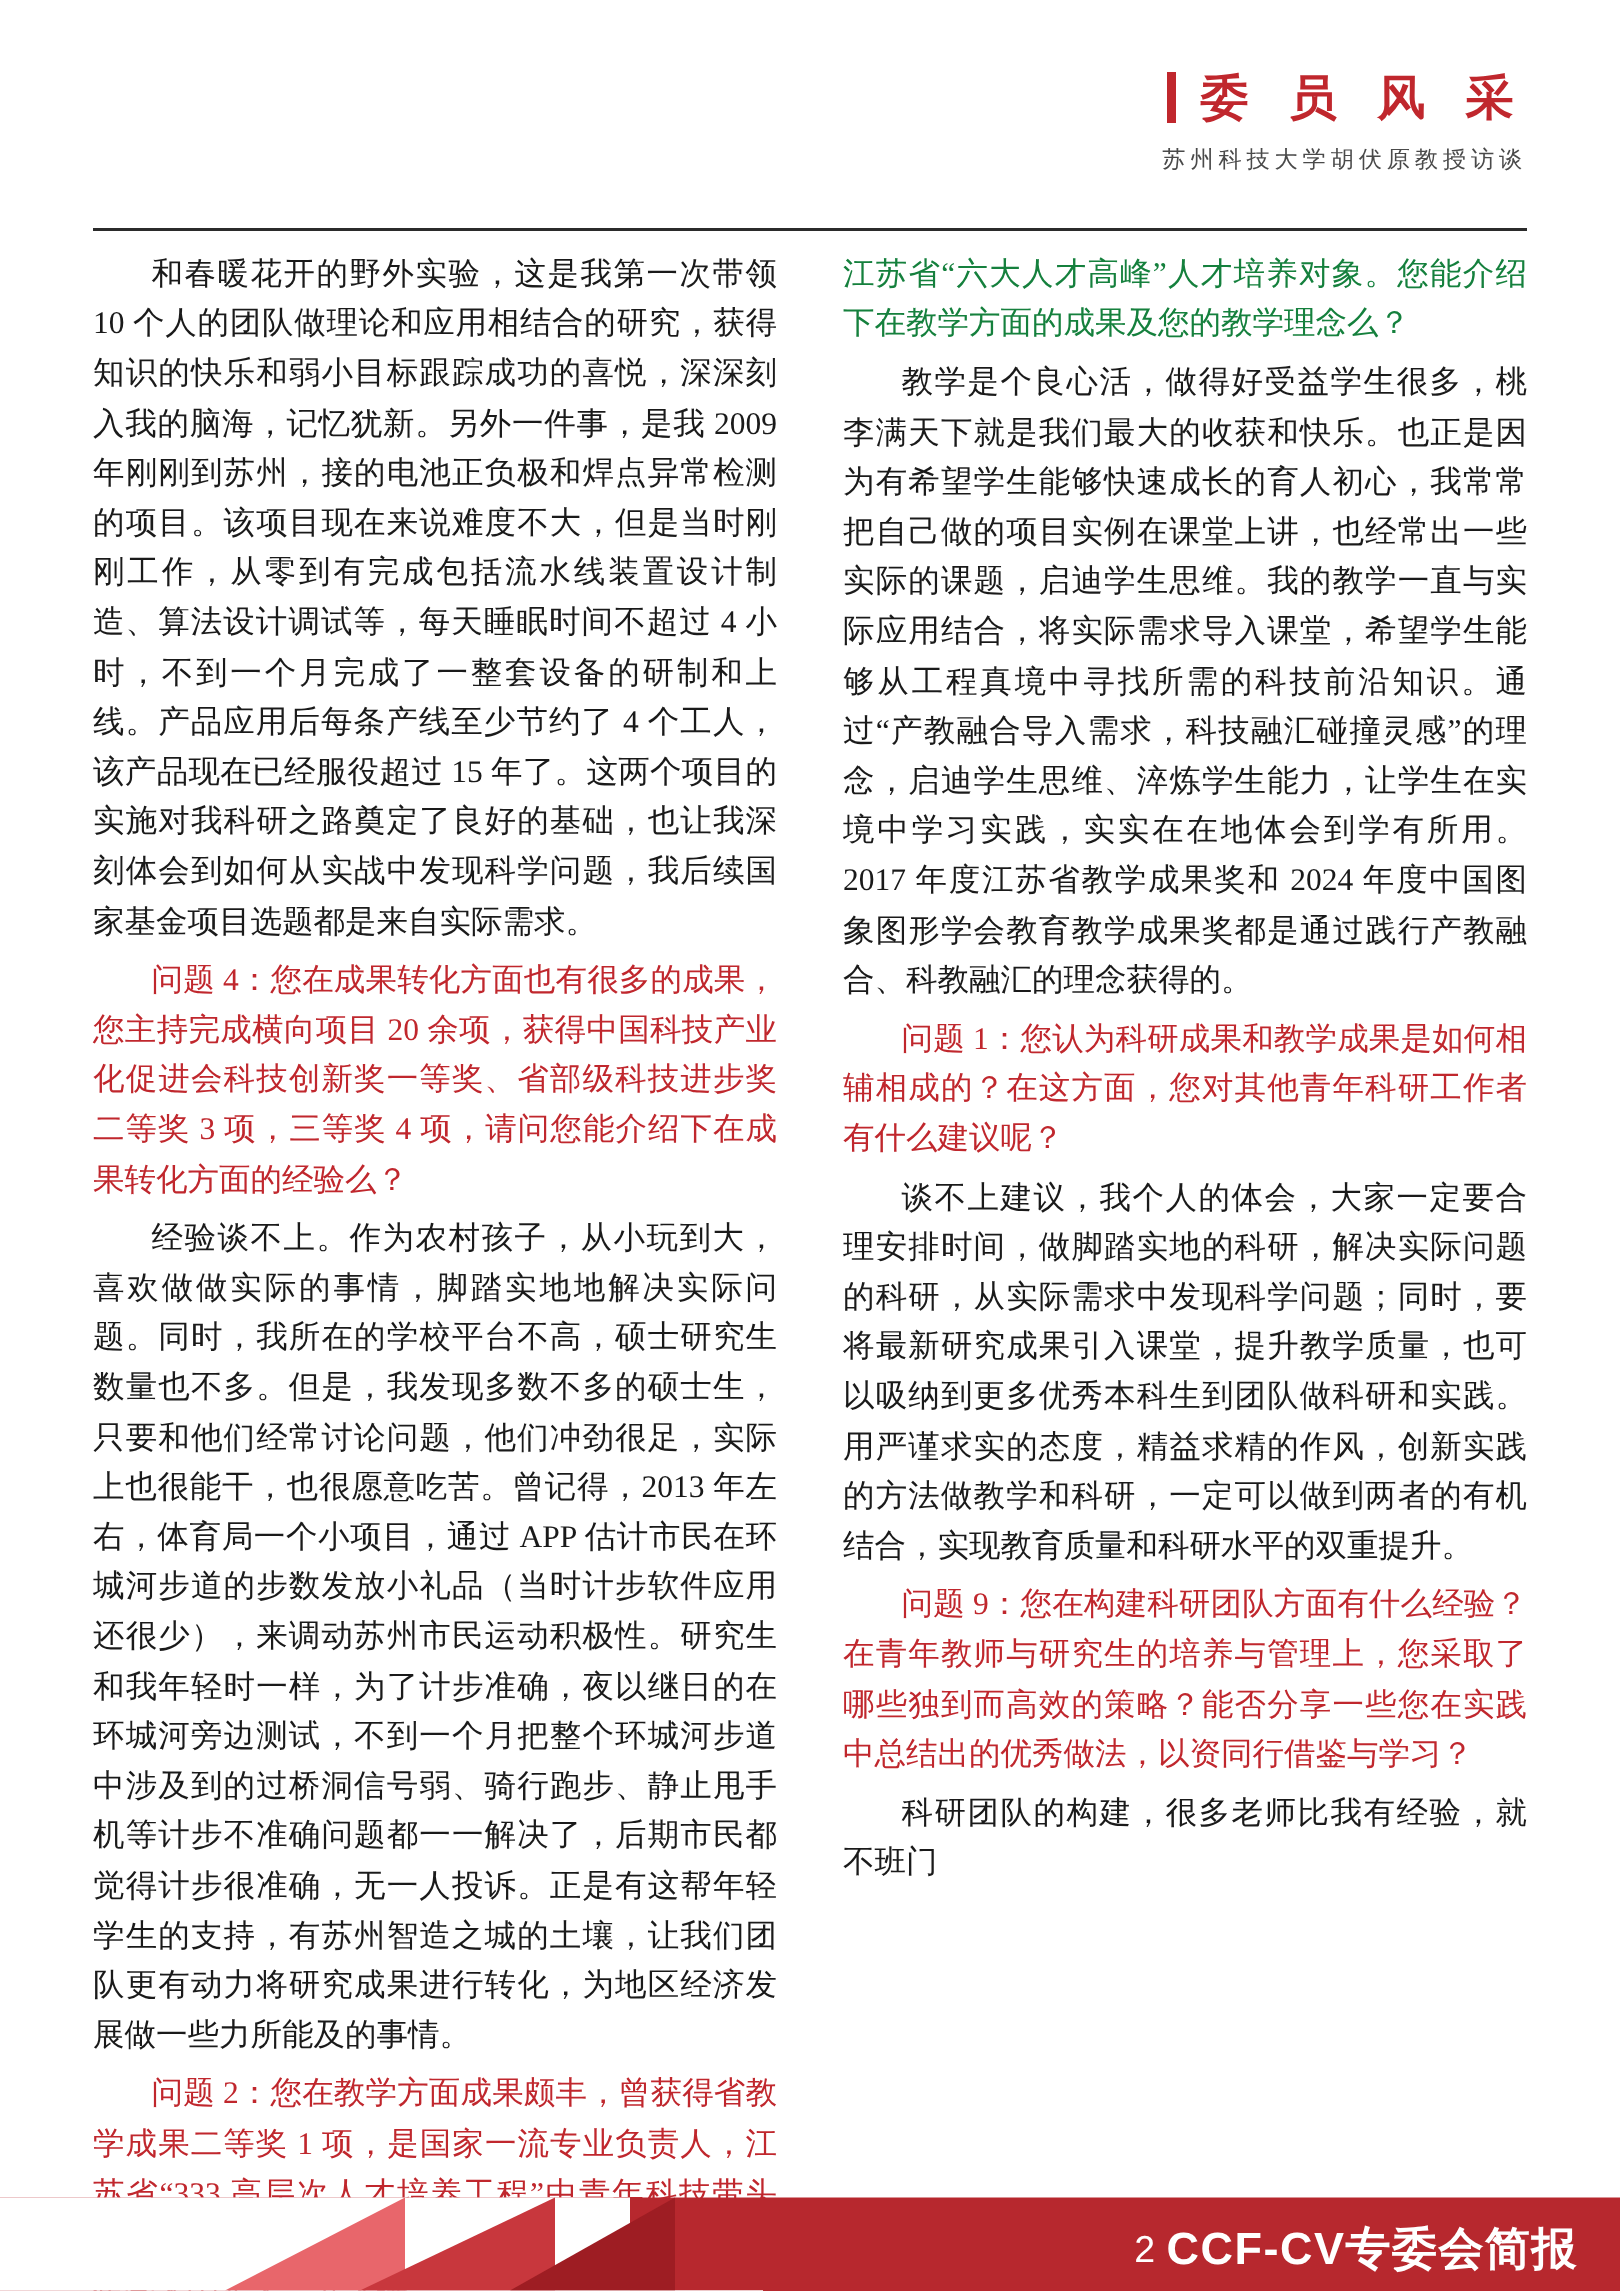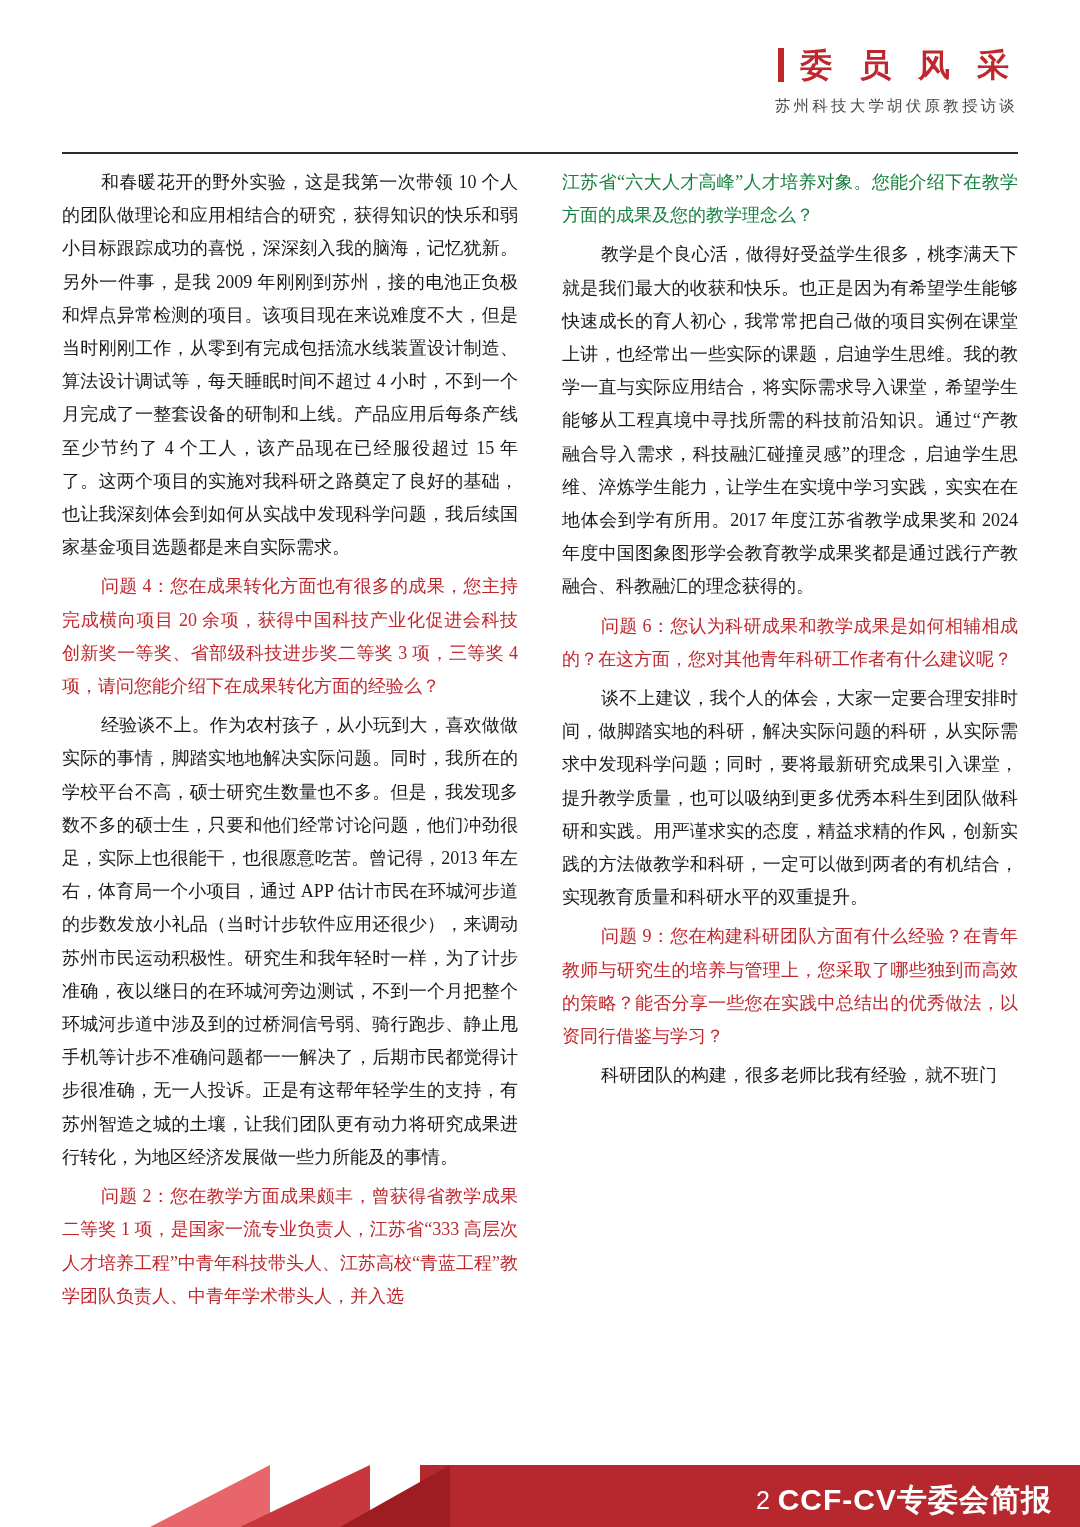--- a/index.html
+++ b/index.html
@@ -82,21 +82,21 @@
     width: 956px;
     height: 1180px;
     display: flex;
     gap: 44px;
   }
   .col {
     width: 456px;
   }
   p {
     margin: 0 0 6px 0;
-    font-size: 18px;
+    font-size: 21px;
     line-height: 33.2px;
     text-align: justify;
     text-justify: inter-ideograph;
     color: #1a1a1a;
     text-indent: 0;
   }
   p.indent {
     text-indent: 39px;
   }
   p.q {
@@ -201,21 +201,21 @@
     <div class="col">
       <p class="indent">和春暖花开的野外实验，这是我第一次带领 10 个人的团队做理论和应用相结合的研究，获得知识的快乐和弱小目标跟踪成功的喜悦，深深刻入我的脑海，记忆犹新。另外一件事，是我 2009 年刚刚到苏州，接的电池正负极和焊点异常检测的项目。该项目现在来说难度不大，但是当时刚刚工作，从零到有完成包括流水线装置设计制造、算法设计调试等，每天睡眠时间不超过 4 小时，不到一个月完成了一整套设备的研制和上线。产品应用后每条产线至少节约了 4 个工人，该产品现在已经服役超过 15 年了。这两个项目的实施对我科研之路奠定了良好的基础，也让我深刻体会到如何从实战中发现科学问题，我后续国家基金项目选题都是来自实际需求。</p>
       <p class="q-indent">问题 4：您在成果转化方面也有很多的成果，您主持完成横向项目 20 余项，获得中国科技产业化促进会科技创新奖一等奖、省部级科技进步奖二等奖 3 项，三等奖 4 项，请问您能介绍下在成果转化方面的经验么？</p>
       <p class="indent">经验谈不上。作为农村孩子，从小玩到大，喜欢做做实际的事情，脚踏实地地解决实际问题。同时，我所在的学校平台不高，硕士研究生数量也不多。但是，我发现多数不多的硕士生，只要和他们经常讨论问题，他们冲劲很足，实际上也很能干，也很愿意吃苦。曾记得，2013 年左右，体育局一个小项目，通过 APP 估计市民在环城河步道的步数发放小礼品（当时计步软件应用还很少），来调动苏州市民运动积极性。研究生和我年轻时一样，为了计步准确，夜以继日的在环城河旁边测试，不到一个月把整个环城河步道中涉及到的过桥洞信号弱、骑行跑步、静止甩手机等计步不准确问题都一一解决了，后期市民都觉得计步很准确，无一人投诉。正是有这帮年轻学生的支持，有苏州智造之城的土壤，让我们团队更有动力将研究成果进行转化，为地区经济发展做一些力所能及的事情。</p>
       <p class="q-indent">问题 2：您在教学方面成果颇丰，曾获得省教学成果二等奖 1 项，是国家一流专业负责人，江苏省“333 高层次人才培养工程”中青年科技带头人、江苏高校“青蓝工程”教学团队负责人、中青年学术带头人，并入选</p>
     </div>
 
     <div class="col">
       <p class="q">江苏省“六大人才高峰”人才培养对象。您能介绍下在教学方面的成果及您的教学理念么？</p>
       <p class="indent">教学是个良心活，做得好受益学生很多，桃李满天下就是我们最大的收获和快乐。也正是因为有希望学生能够快速成长的育人初心，我常常把自己做的项目实例在课堂上讲，也经常出一些实际的课题，启迪学生思维。我的教学一直与实际应用结合，将实际需求导入课堂，希望学生能够从工程真境中寻找所需的科技前沿知识。通过“产教融合导入需求，科技融汇碰撞灵感”的理念，启迪学生思维、淬炼学生能力，让学生在实境中学习实践，实实在在地体会到学有所用。2017 年度江苏省教学成果奖和 2024 年度中国图象图形学会教育教学成果奖都是通过践行产教融合、科教融汇的理念获得的。</p>
-      <p class="q-indent">问题 6：您认为科研成果和教学成果是如何相辅相成的？在这方面，您对其他青年科研工作者有什么建议呢？</p>
+      <p class="q-indent">问题 1：您认为科研成果和教学成果是如何相辅相成的？在这方面，您对其他青年科研工作者有什么建议呢？</p>
       <p class="indent">谈不上建议，我个人的体会，大家一定要合理安排时间，做脚踏实地的科研，解决实际问题的科研，从实际需求中发现科学问题；同时，要将最新研究成果引入课堂，提升教学质量，也可以吸纳到更多优秀本科生到团队做科研和实践。用严谨求实的态度，精益求精的作风，创新实践的方法做教学和科研，一定可以做到两者的有机结合，实现教育质量和科研水平的双重提升。</p>
       <p class="q-indent">问题 9：您在构建科研团队方面有什么经验？在青年教师与研究生的培养与管理上，您采取了哪些独到而高效的策略？能否分享一些您在实践中总结出的优秀做法，以资同行借鉴与学习？</p>
       <p class="indent">科研团队的构建，很多老师比我有经验，就不班门</p>
     </div>
 
   </div>
 
   <div class="footer">
     <div class="footer-band"></div>
     <div class="footer-white-wedge"></div>

